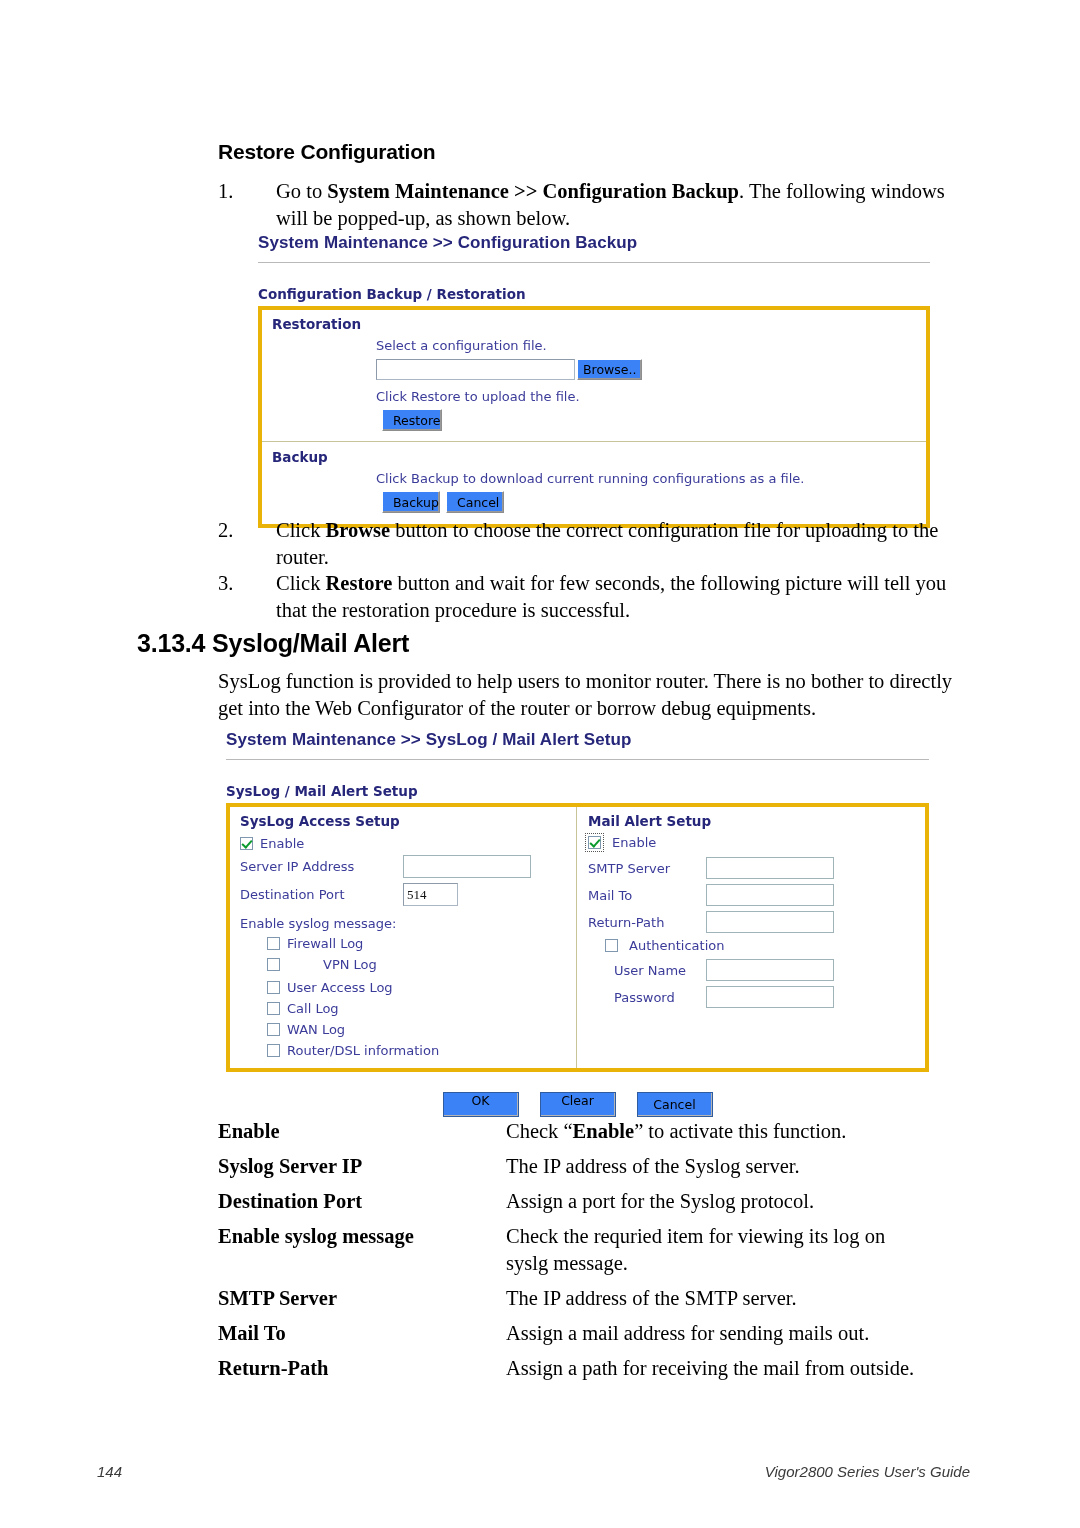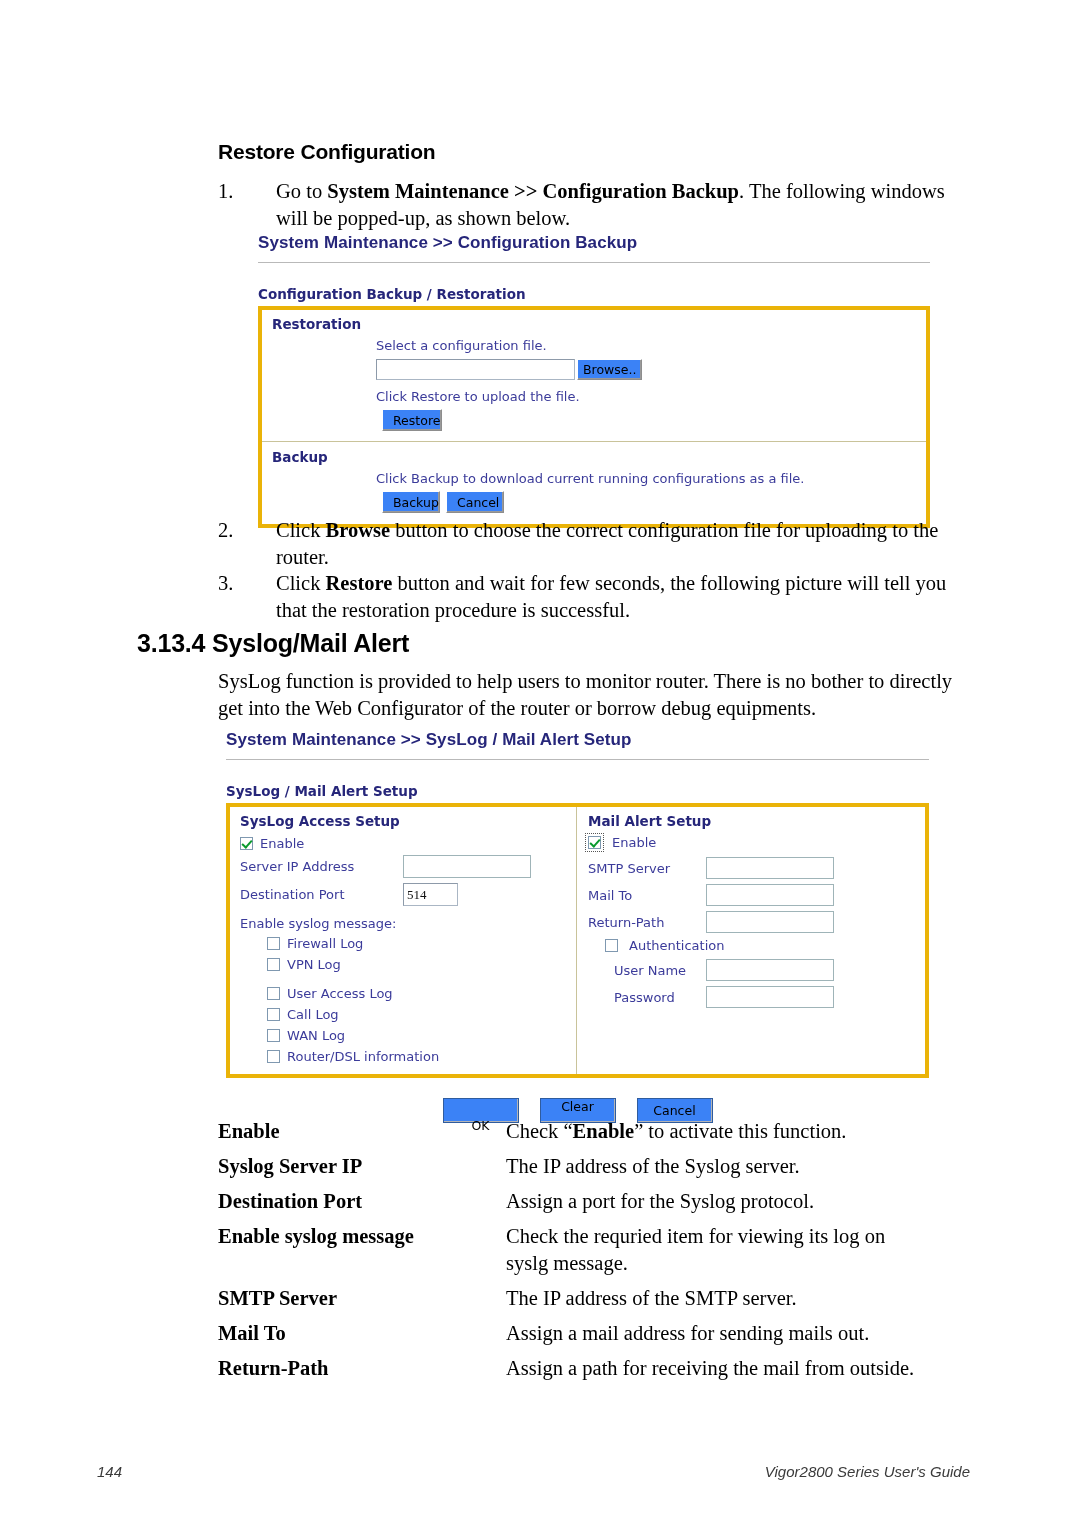--- a/index.html
+++ b/index.html
@@ -332,21 +332,21 @@
           <input class="tfield" type="text" style="width: 55px; height: 23px; font-family: Liberation Serif, serif;" value="514">
         </div>
 
         <div class="flabel" style="margin-top:10px; margin-bottom:5px;">Enable syslog message:</div>
 
         <div style="margin-left:27px;">
           <div class="cbrow" style="margin-bottom:6px;">
             <span class="cb"></span>
             <span class="cblabel">Firewall Log</span>
           </div>
-          <div class="cbrow" style="margin-bottom:14px;">
+          <div class="cbrow" style="margin-bottom:8px;gap:36px;">
             <span class="cb"></span>
             <span class="cblabel">VPN Log</span>
           </div>
           <div class="cbrow" style="margin-bottom:6px;">
             <span class="cb"></span>
             <span class="cblabel">User Access Log</span>
           </div>
           <div class="cbrow" style="margin-bottom:6px;">
             <span class="cb"></span>
             <span class="cblabel">Call Log</span>
@@ -398,21 +398,21 @@
 
         <div class="frow" style="margin-left:26px;">
           <span class="flabel" style="width:92px;">Password</span>
           <input class="tfield soft" type="password" style="width: 128px; height: 22px;" value="">
         </div>
       </div>
 
     </div>
 
     <div style="display:flex; justify-content:center; gap:21px; margin-top:20px;">
-      <span class="btn focus" style="width:76px; height:25px; padding-top:19px;">OK</span>
+      <span class="btn focus" style="width:76px; height:25px; padding-top:0;">OK</span>
       <span class="btn focus" style="width:76px; height:25px; padding-top:0;">Clear</span>
       <span class="btn focus" style="width:76px; height:25px; padding-top:4px;">Cancel</span>
     </div>
   </div>
 
   <div class="deflist">
 
     <div class="defrow">
       <div class="defterm">Enable</div>
       <div class="defdesc"><span>Check “</span><b>Enable</b><span>” to activate this function.</span></div>

